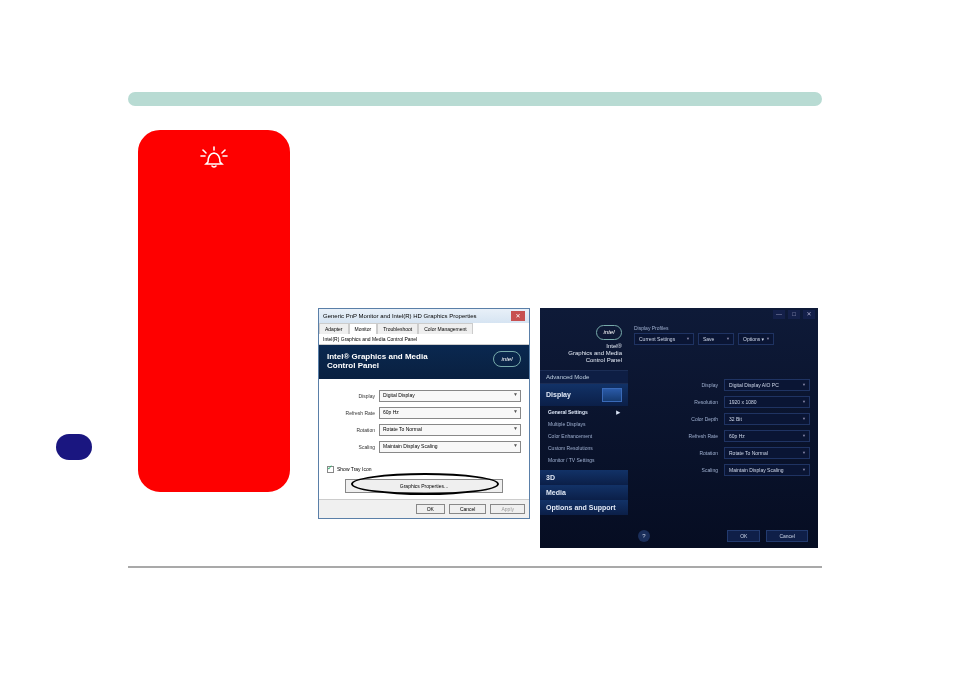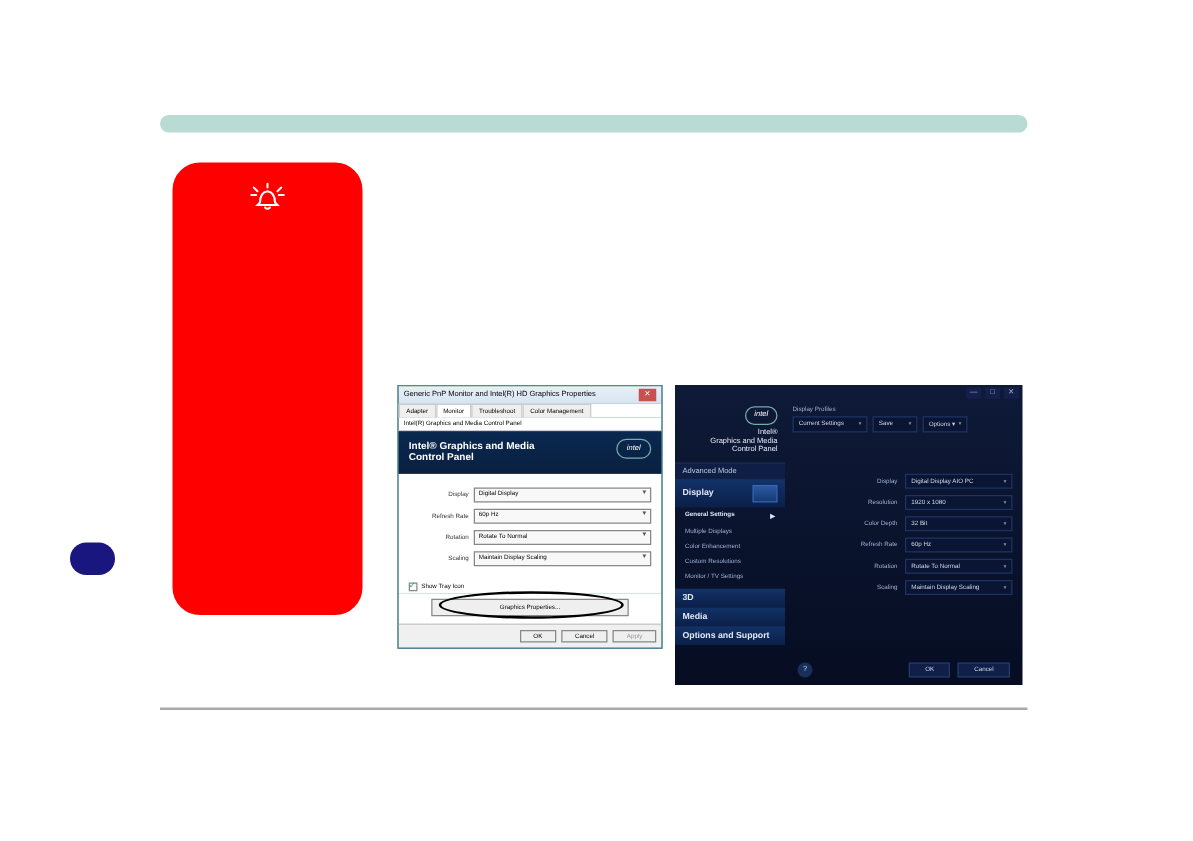--- a/index.html
+++ b/index.html
@@ -8,21 +8,21 @@
   .top-bar { position: absolute; top: 92px; left: 128px; width: 694px; height: 14px; background: #b8dbd3; border-radius: 7px; }
   
   .red-box { position: absolute; top: 130px; left: 138px; width: 152px; height: 362px; background: #fe0000; border: 3px solid #fe0000; border-radius: 22px; }
   .alarm-icon { position: absolute; top: 12px; left: 50%; transform: translateX(-50%); }
   
   .blue-pill { position: absolute; top: 434px; left: 56px; width: 36px; height: 26px; background: #1a1680; border-radius: 13px; }
   
   .bottom-line { position: absolute; top: 566px; left: 128px; width: 694px; height: 2px; background: #a9a9a9; }
   
   
-  .dlg1 { position: absolute; top: 308px; left: 318px; width: 212px; font-size: 6px; border: 1px solid #5a7fa8; background: #15803d; }
+  .dlg1 { position: absolute; top: 308px; left: 318px; width: 212px; font-size: 6px; border: 1px solid #5a7fa8; background: #0ea5e9; }
   .dlg1-title { background: linear-gradient(#e8f0f8,#d6e4f2); padding: 2px 4px; font-size: 6px; display:flex; justify-content:space-between; align-items:center; }
   .dlg1-close { background:#c75050; color:#fff; width:14px; height:10px; font-size:6px; text-align:center; line-height:10px; }
   .dlg1-tabs { display:flex; background:#fff; }
   .dlg1-tab { padding:2px 5px; border:1px solid #ccc; border-bottom:none; font-size:5px; background:#efefef; }
   .dlg1-tab.active { background:#fff; }
   .dlg1-subhead { padding:2px 4px; font-size:5px; background:#fff; border-bottom:1px solid #ccc; }
   .dlg1-hero { background: linear-gradient(#0a2850, #092040); color:#fff; padding:8px; position:relative; }
   .dlg1-hero-title { font-size:8px; font-weight:bold; line-height:1.1; }
   .intel-badge1 { position:absolute; right:8px; top:6px; width:28px; height:16px; border:1px solid #7aa; border-radius:8px; color:#fff; font-size:6px; text-align:center; line-height:14px; font-style:italic; }
   .dlg1-body { background:#fff; padding:6px 8px; }

